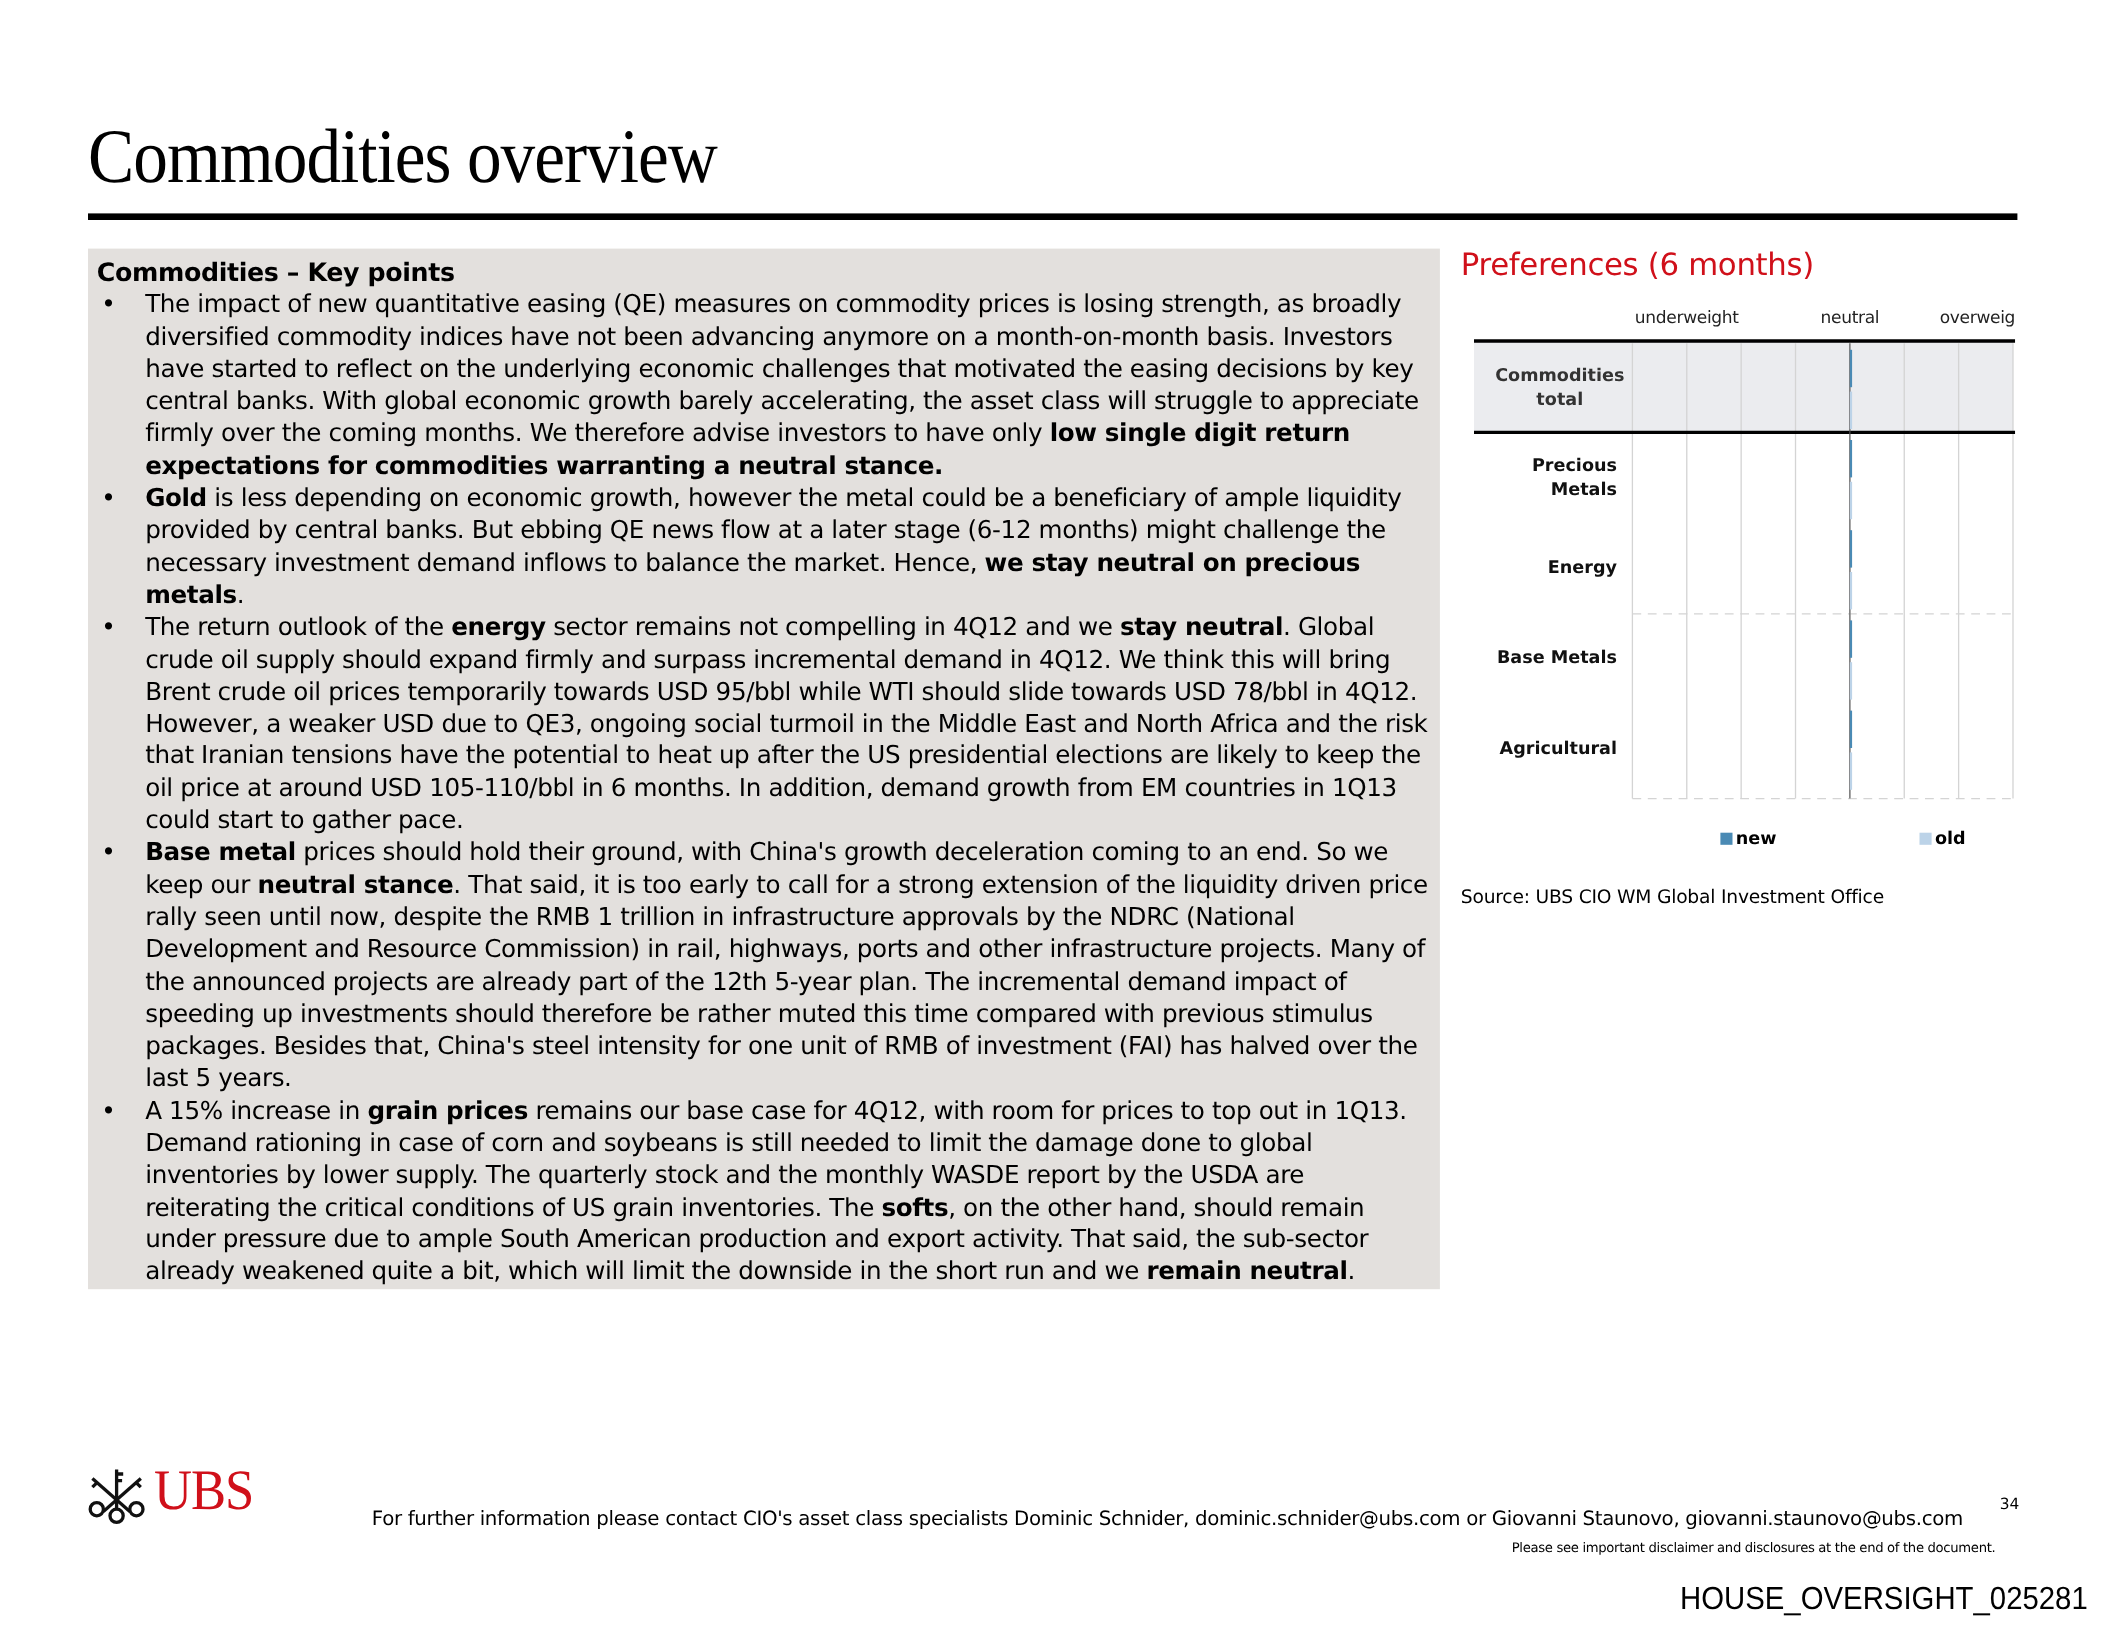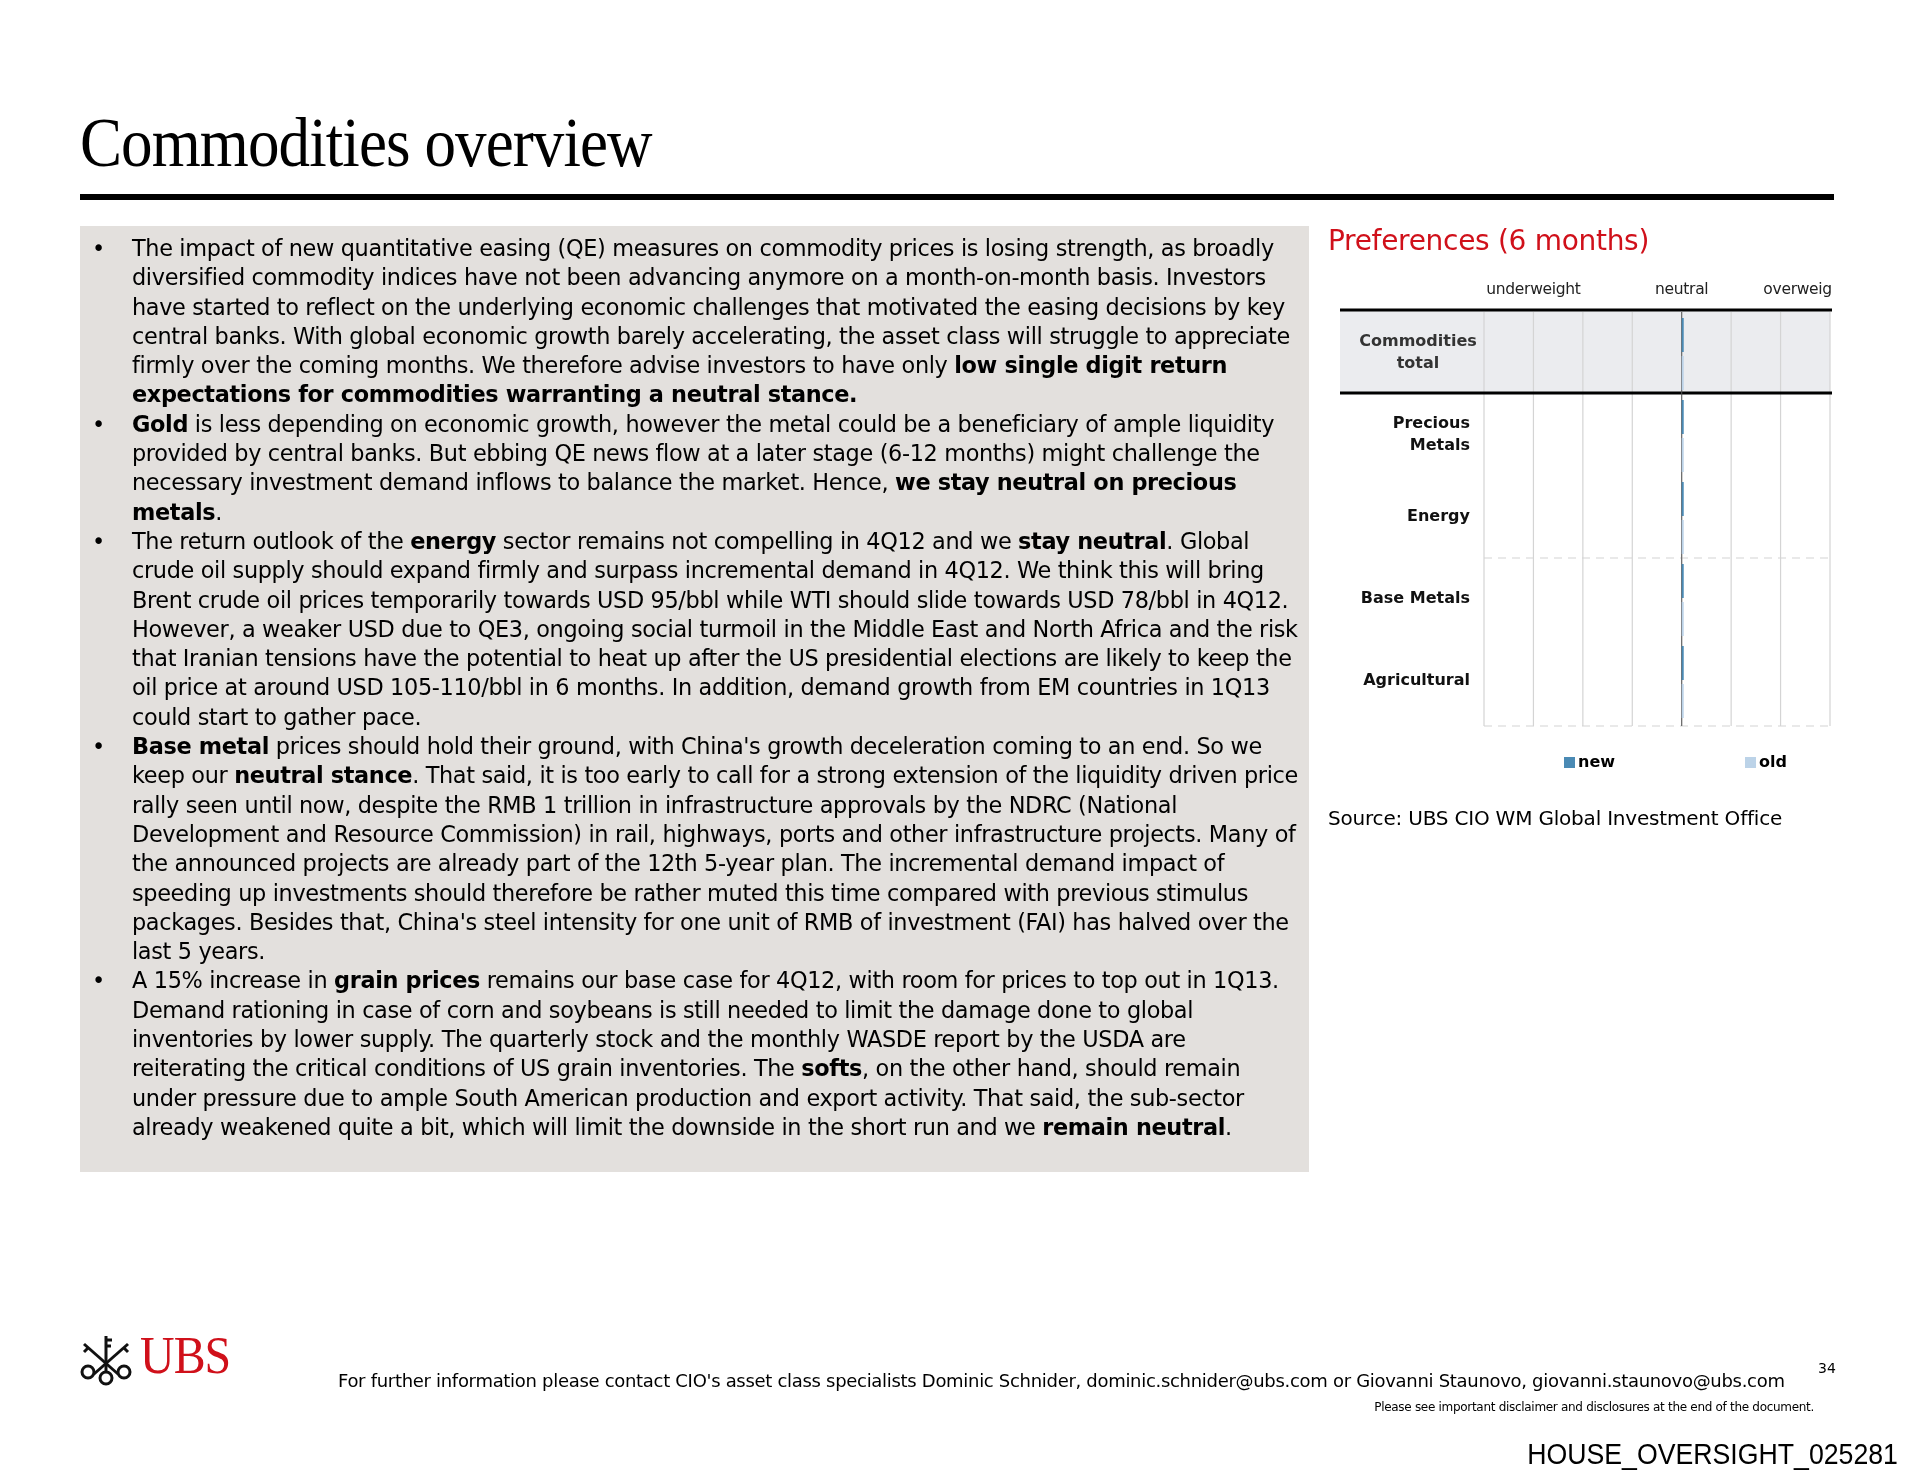--- a/index.html
+++ b/index.html
@@ -15,21 +15,21 @@
                padding:8px 8px 0 8px; font-size:22.4px; line-height:29.3px; letter-spacing:-0.35px; }
   .kp-heading { font-weight:bold; font-size:23px; }
   .bullet { position:relative; padding-left:44px; }
   .bullet .dot { position:absolute; left:4px; top:0; }
   b { font-weight:bold; }
 
   .pref-title { position:absolute; left:1328px; top:224px; font-weight:normal; font-size:28px; color:#d0101a; letter-spacing:-0.3px; }
   .chart { position:absolute; left:1340px; top:270px; width:492px; height:520px; }
   .legend { position:absolute; top:752px; font-weight:bold; font-size:16px; }
   .legend .sw { display:inline-block; width:11px; height:11px; vertical-align:middle; margin-right:3px; }
-  .source { position:absolute; left:1328px; top:806px; font-size:20px; letter-spacing:-0.2px; }
+  .source { position:absolute; left:1328px; top:806px; font-size:17px; letter-spacing:-0.2px; }
 
   .logo { position:absolute; left:78px; top:1332px; }
   .logo-text { position:absolute; left:140px; top:1326px; font-family:"Liberation Serif", "DejaVu Serif", serif;
                font-size:52px; color:#d0101a; letter-spacing:-1px; transform:scaleX(0.92); transform-origin:left; }
   .footer-contact { position:absolute; left:338px; top:1370px; font-size:18px; letter-spacing:-0.3px; }
   .page-num { position:absolute; left:1818px; top:1360px; font-size:14px; }
   .footer-disc { position:absolute; right:106px; top:1400px; font-size:12px; letter-spacing:-0.3px; }
   .doc-id { position:absolute; right:22px; top:1438px; font-family:"Liberation Sans", sans-serif; font-size:29px;
             transform:scaleX(0.92); transform-origin:right; }
 </style>
@@ -37,20 +37,21 @@
 <body>
 
 <div class="corner" style="position:absolute;right:0;top:0;">
   
 </div>
 
 <div class="title">Commodities overview</div>
 <div class="title-rule"></div>
 
 <div class="keypoints">
+  <div class="kp-heading">Commodities – Key points</div>
   <div id="bullets">
       <div class="bullet"><span class="dot">•</span><span>The impact of new quantitative easing (QE) measures on commodity prices is losing strength, as broadly diversified commodity indices have not been advancing anymore on a month-on-month basis. Investors have started to reflect on the underlying economic challenges that motivated the easing decisions by key central banks. With global economic growth barely accelerating, the asset class will struggle to appreciate firmly over the coming months. We therefore advise investors to have only </span><b>low single digit return expectations for commodities warranting a neutral stance.</b></div>
       <div class="bullet"><span class="dot">•</span><b>Gold</b><span> is less depending on economic growth, however the metal could be a beneficiary of ample liquidity provided by central banks. But ebbing QE news flow at a later stage (6-12 months) might challenge the necessary investment demand inflows to balance the market. Hence, </span><b>we stay neutral on precious metals</b><span>.</span></div>
       <div class="bullet"><span class="dot">•</span><span>The return outlook of the </span><b>energy</b><span> sector remains not compelling in 4Q12 and we </span><b>stay neutral</b><span>. Global crude oil supply should expand firmly and surpass incremental demand in 4Q12. We think this will bring Brent crude oil prices temporarily towards USD 95/bbl while WTI should slide towards USD 78/bbl in 4Q12. However, a weaker USD due to QE3, ongoing social turmoil in the Middle East and North Africa and the risk that Iranian tensions have the potential to heat up after the US presidential elections are likely to keep the oil price at around USD 105-110/bbl in 6 months. In addition, demand growth from EM countries in 1Q13 could start to gather pace.</span></div>
       <div class="bullet"><span class="dot">•</span><b>Base metal</b><span> prices should hold their ground, with China's growth deceleration coming to an end. So we keep our </span><b>neutral stance</b><span>. That said, it is too early to call for a strong extension of the liquidity driven price rally seen until now, despite the RMB 1 trillion in infrastructure approvals by the NDRC (National Development and Resource Commission) in rail, highways, ports and other infrastructure projects. Many of the announced projects are already part of the 12th 5-year plan. The incremental demand impact of speeding up investments should therefore be rather muted this time compared with previous stimulus packages. Besides that, China's steel intensity for one unit of RMB of investment (FAI) has halved over the last 5 years.</span></div>
       <div class="bullet"><span class="dot">•</span><span>A 15% increase in </span><b>grain prices</b><span> remains our base case for 4Q12, with room for prices to top out in 1Q13. Demand rationing in case of corn and soybeans is still needed to limit the damage done to global inventories by lower supply. The quarterly stock and the monthly WASDE report by the USDA are reiterating the critical conditions of US grain inventories. The </span><b>softs</b><span>, on the other hand, should remain under pressure due to ample South American production and export activity. That said, the sub-sector already weakened quite a bit, which will limit the downside in the short run and we </span><b>remain neutral</b><span>.</span></div>
     </div>
 </div>
 
 <div class="pref-title">Preferences (6 months)</div>

